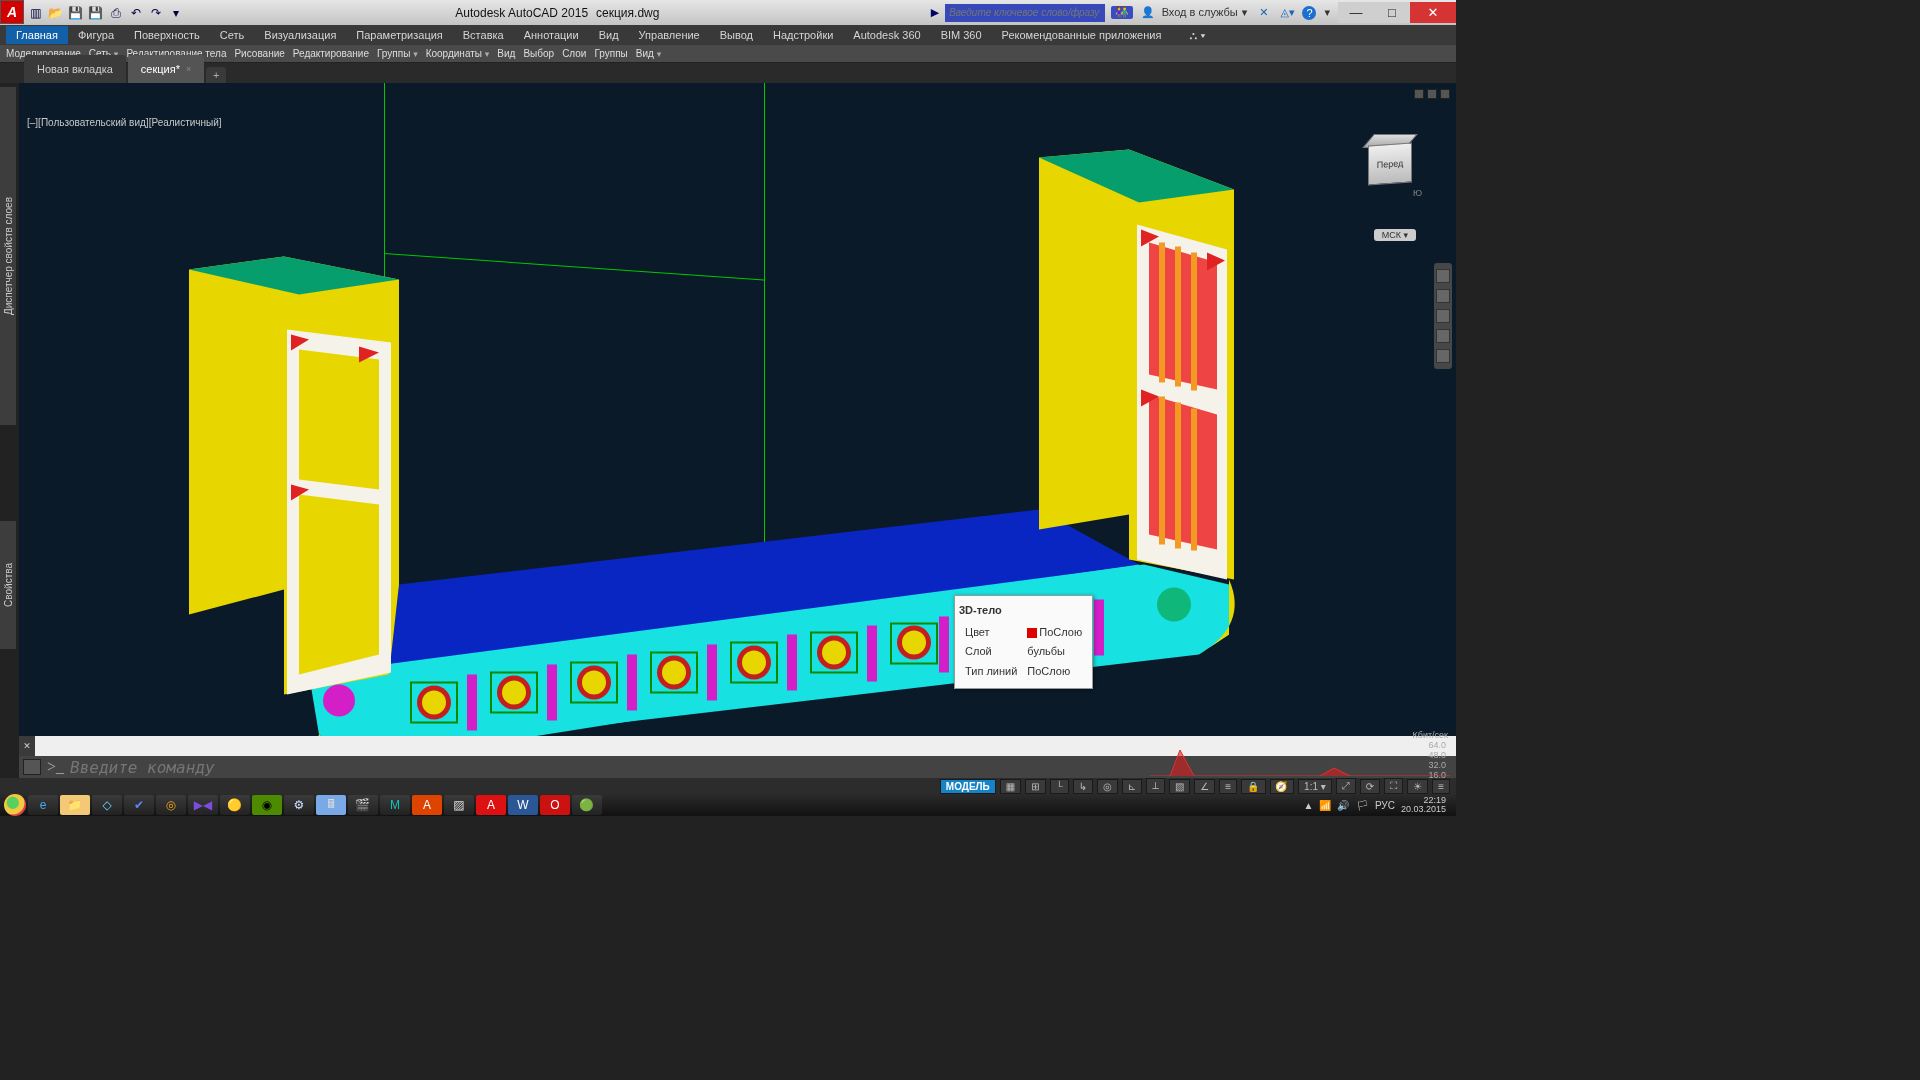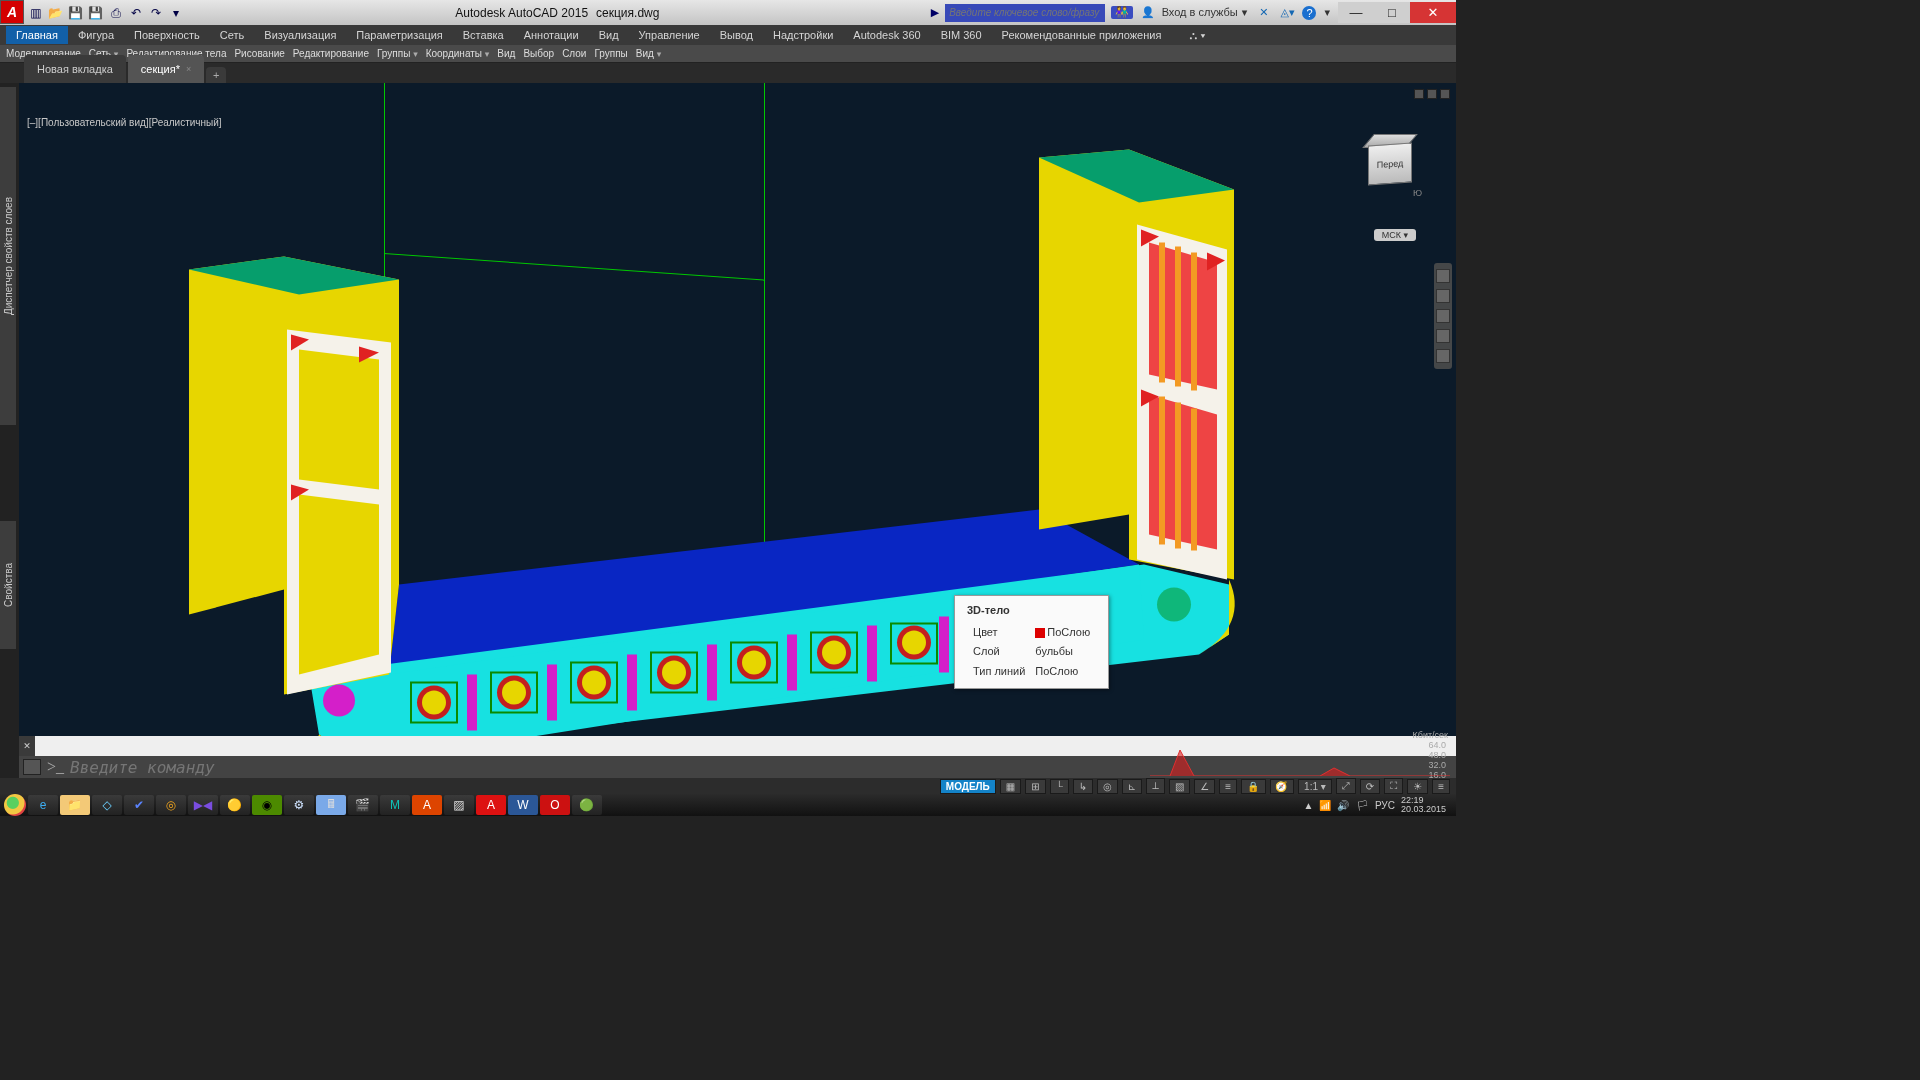--- a/index.html
+++ b/index.html
@@ -102,21 +102,21 @@
   .ucs-icon .lbl { position:absolute; font-size:9px; }
 
   
   .ch { position:absolute; background:#00c800; pointer-events:none; }
 
   
   .drawing { position:absolute; left:0; top:0; width:100%; height:100%; }
 
   
   .tooltip { position:absolute; background:#fafafa; border:1px solid #999;
-    font-size:11px; padding:6px 12px; box-shadow:1px 1px 4px rgba(0,0,0,.4);
+    font-size:11px; padding:6px 4px; box-shadow:1px 1px 4px rgba(0,0,0,.4);
     line-height:1.6; color:#333; }
   .tooltip .hdr { font-weight:600; margin-bottom:2px; }
   .tooltip table td { padding:0 4px; }
   .swatch { display:inline-block; width:10px; height:10px; background:#d00;
     vertical-align:middle; margin-right:2px; }
 
   
   .cmd-wrap { position:absolute; left:19px; right:0; bottom:38px; height:42px; }
   .cmd-hist { height:20px; background:#efefef; font-family:Consolas,monospace;
     font-size:12px; color:#222; padding:2px 8px; display:flex; align-items:center;
@@ -158,21 +158,21 @@
   .taskbar { position:absolute; left:0; right:0; bottom:0; height:22px;
     background:linear-gradient(#2b2b2b,#111); display:flex; align-items:center;
     padding:0 4px; gap:2px; }
   .tb-icon { width:30px; height:20px; border-radius:2px; display:flex;
     align-items:center; justify-content:center; cursor:pointer;
     background:linear-gradient(#3a3a3a,#222); color:#ddd; font-size:12px; }
   .tb-icon.start { background:radial-gradient(circle at 40% 40%,#58d060 0 30%,#f3c843 35% 60%,#e04242 65% 82%,#3a7be0 85% 100%);
     border-radius:50%; width:22px; height:22px; }
   .tray { margin-left:auto; display:flex; align-items:center; gap:6px; color:#ccc;
     font-size:10px; }
-  .tray .clock { text-align:left; line-height:1.05; font-size:9px; padding-right:6px; }
+  .tray .clock { text-align:right; line-height:1.05; font-size:9px; padding-right:6px; }
 </style>
 </head>
 <body>
 
 <div class="titlebar">
   <div class="app-icon">A</div>
   <div class="qat">
     <span>▥</span>
     <span>📂</span>
     <span>💾</span>

